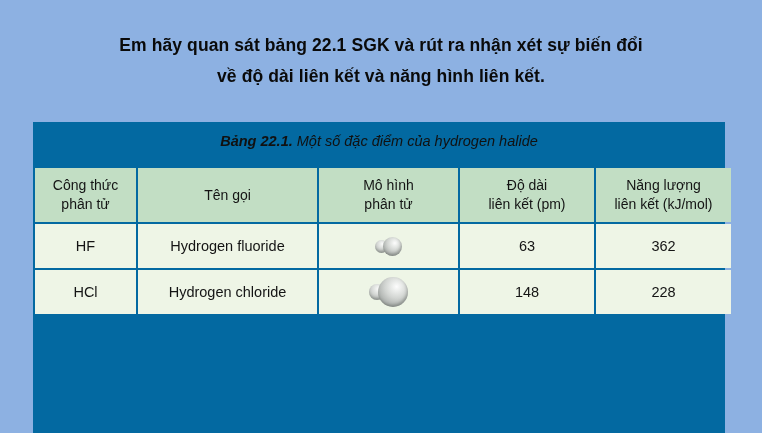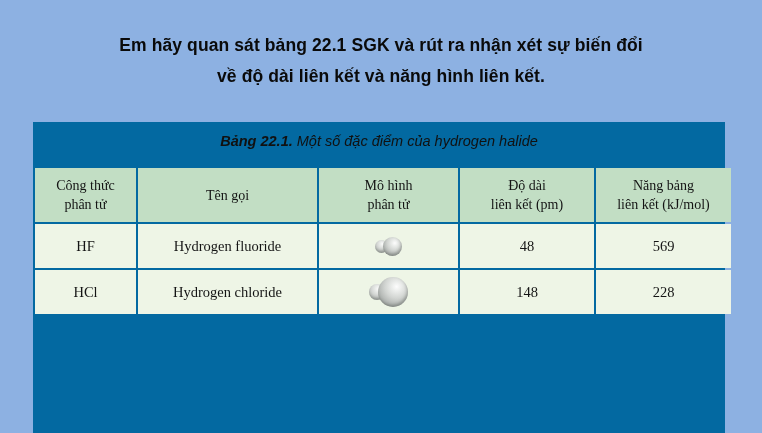--- a/index.html
+++ b/index.html
@@ -72,21 +72,20 @@
 
   
   .tbl {
     position: absolute;
     left: 0;
     top: 44px;
     width: 692px;
     border-collapse: separate;
     border-spacing: 2px 2px;
     table-layout: fixed;
-    font-family: Liberation Serif, serif;
   }
   .tbl th, .tbl td {
     padding: 0;
     margin: 0;
     text-align: center;
     vertical-align: middle;
     color: #141414;
     font-weight: normal;
   }
   .tbl th {
@@ -188,37 +187,37 @@
           </th>
           <th>
             <span class="th-line">Mô hình</span>
             <span class="th-line">phân tử</span>
           </th>
           <th>
             <span class="th-line">Độ dài</span>
             <span class="th-line">liên kết (pm)</span>
           </th>
           <th>
-            <span class="th-line">Năng bảng</span>
+            <span class="th-line">Năng lượng</span>
             <span class="th-line">liên kết (kJ/mol)</span>
           </th>
         </tr>
       </thead>
       <tbody>
         <tr>
           <td>HF</td>
           <td>Hydrogen fluoride</td>
           <td>
             <span class="model m-hf">
               <span class="atom h"></span>
               <span class="atom x"></span>
             </span>
           </td>
-          <td>48</td>
-          <td>569</td>
+          <td>63</td>
+          <td>362</td>
         </tr>
         <tr>
           <td>HCl</td>
           <td>Hydrogen chloride</td>
           <td>
             <span class="model m-hcl">
               <span class="atom h"></span>
               <span class="atom x"></span>
             </span>
           </td>

